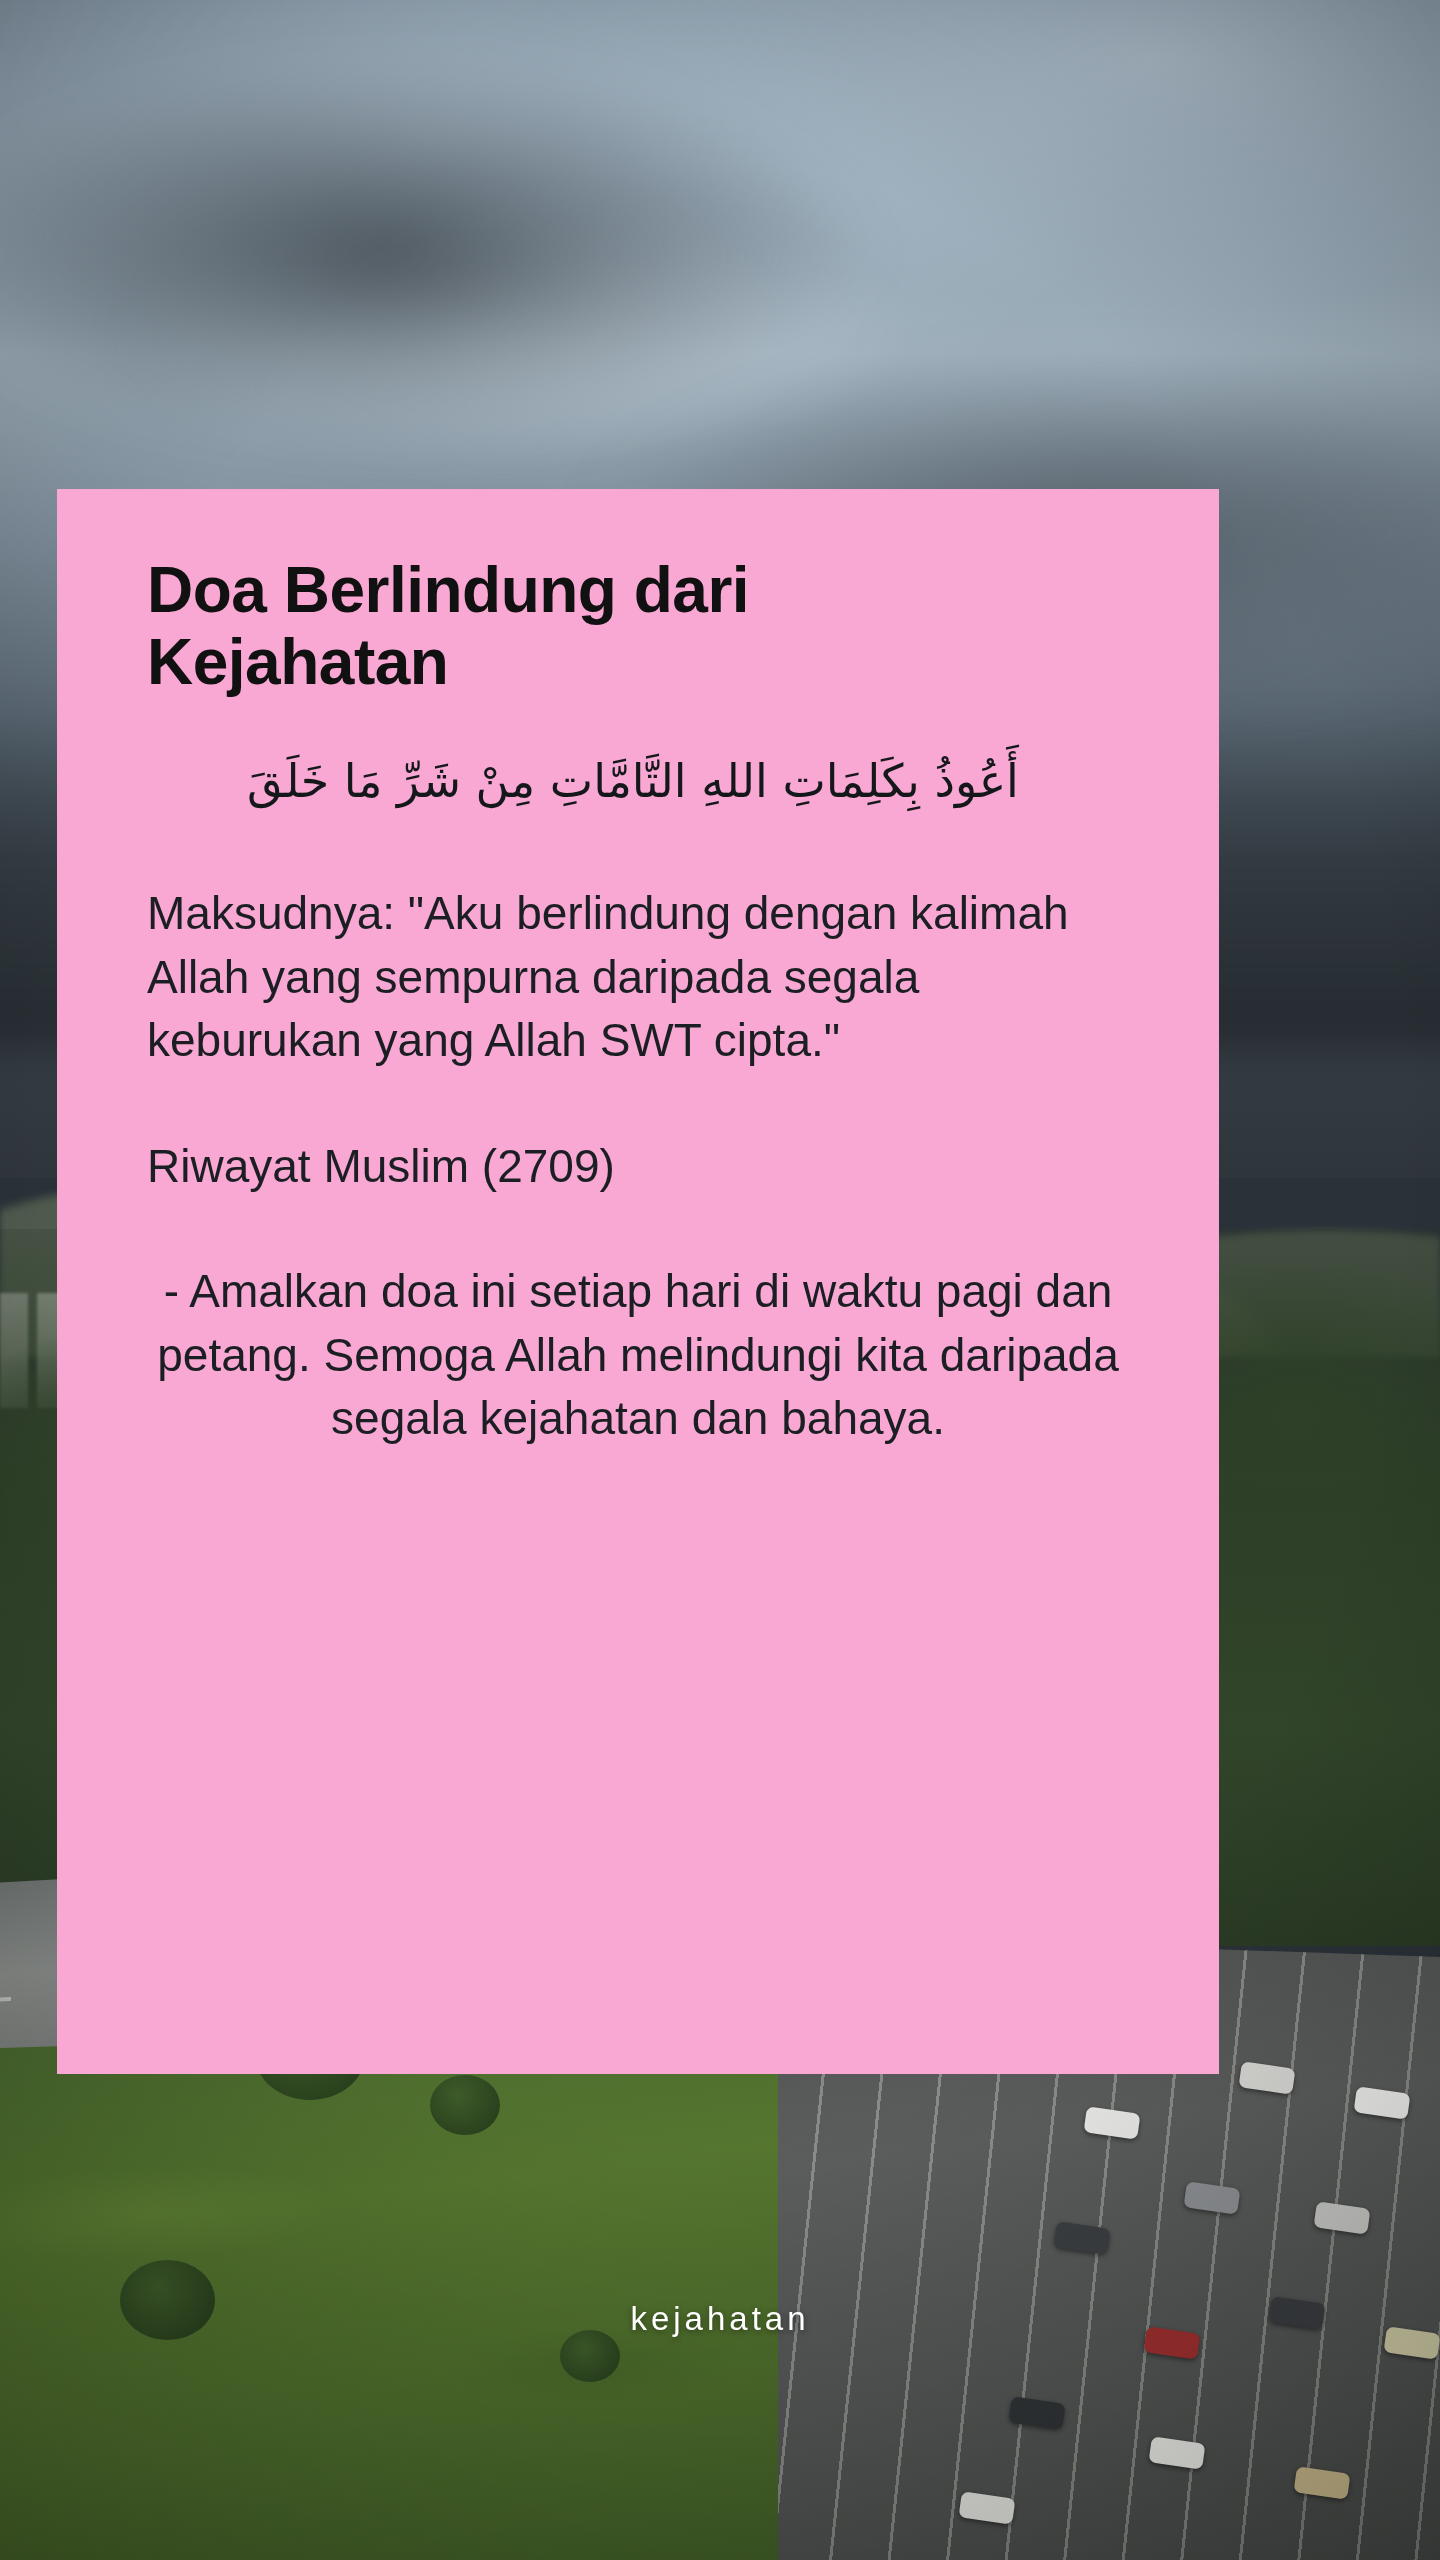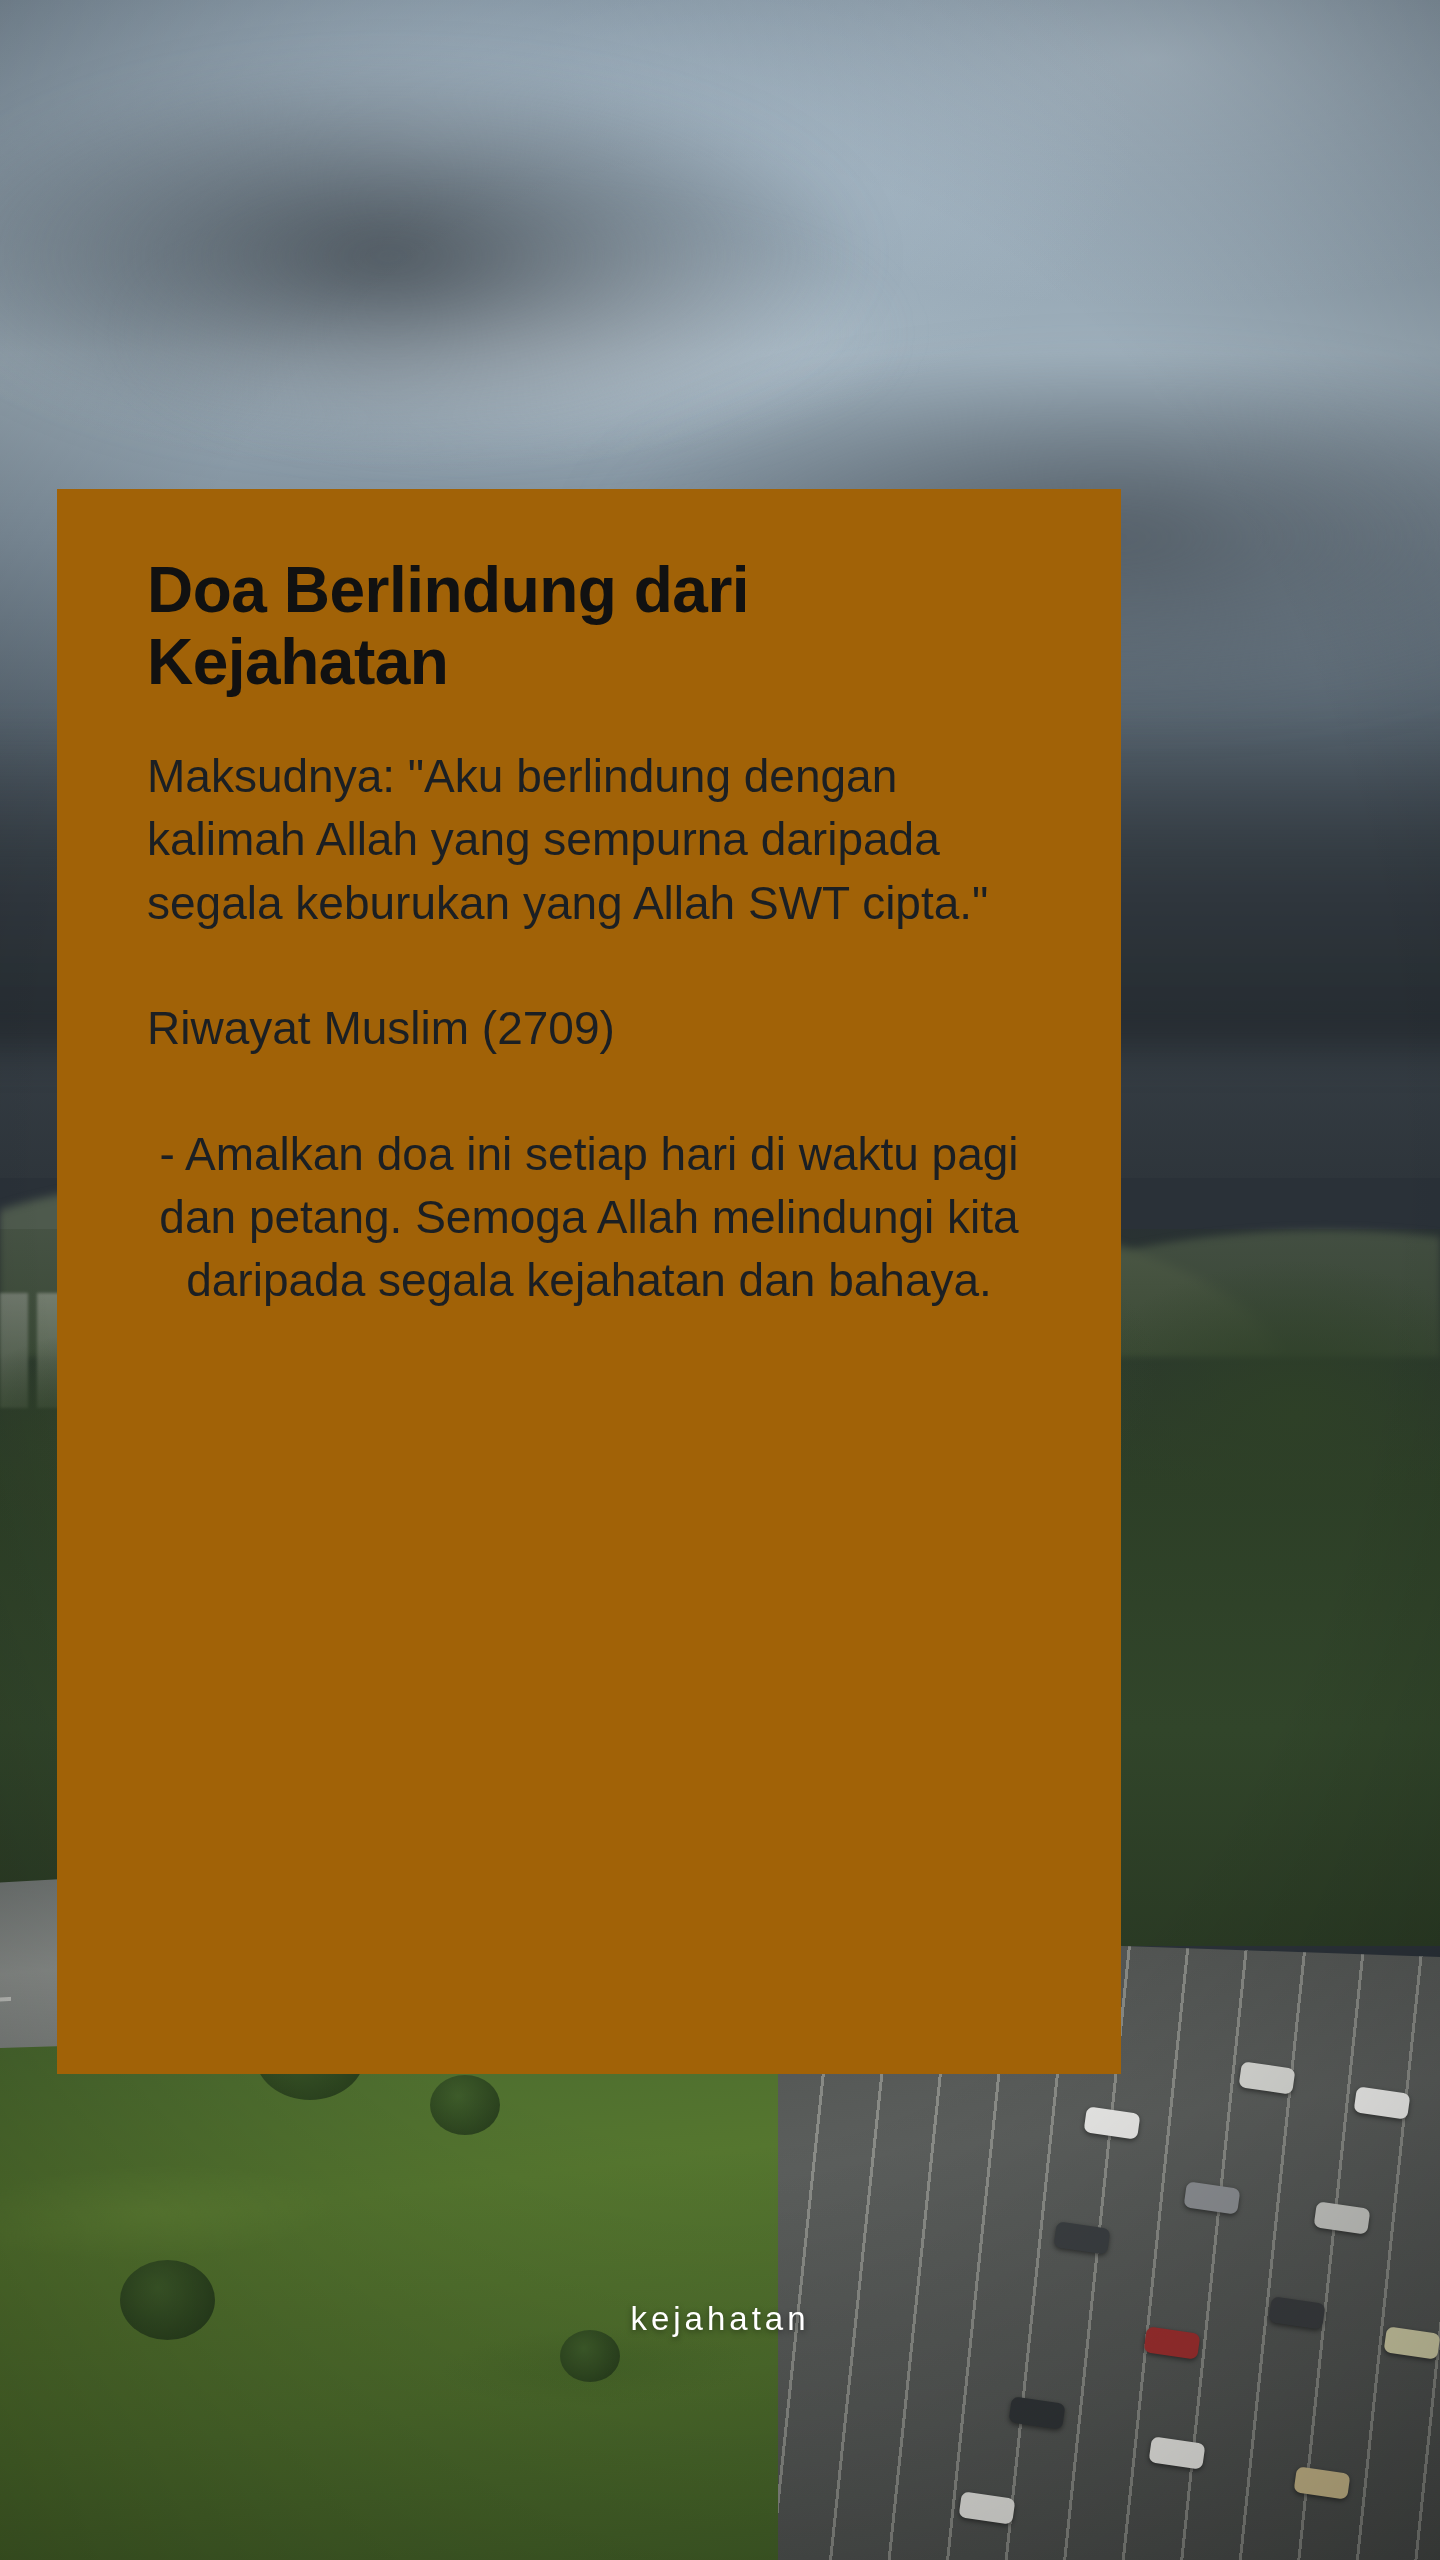--- a/index.html
+++ b/index.html
@@ -159,23 +159,23 @@
     inset: 0;
     background: radial-gradient(ellipse 85% 70% at 50% 45%, rgba(0,0,0,0) 55%, rgba(0,0,0,0.28) 100%);
     pointer-events: none;
   }
 
   
   .card {
     position: absolute;
     left: 57px;
     top: 489px;
-    width: 1064px;
+    width: 1162px;
     min-height: 1585px;
-    background: #a16207;
+    background: #f9a8d4;
     padding: 0;
     box-sizing: border-box;
   }
   .card-inner {
     padding: 65px 90px 40px 90px;
   }
   .card-title {
     font-size: 64px;
     line-height: 1.13;
     font-weight: bold;
@@ -262,20 +262,21 @@
     <div class="car" style="left:1150px; top:2440px; background:#e6e6e2;"></div>
     <div class="car" style="left:1295px; top:2470px; background:#c8b88a;"></div>
     <div class="car" style="left:960px; top:2495px; background:#dcdcd8;"></div>
 
     <div class="vignette"></div>
   </div>
 
   <div class="card">
     <div class="card-inner">
       <h1 class="card-title">Doa Berlindung dari Kejahatan</h1>
+      <div class="arabic">أَعُوذُ بِكَلِمَاتِ اللهِ التَّامَّاتِ مِنْ شَرِّ مَا خَلَقَ</div>
       <p class="body-text">Maksudnya: "Aku berlindung dengan kalimah Allah yang sempurna daripada segala keburukan yang Allah SWT cipta."</p>
       <p class="body-text">Riwayat Muslim (2709)</p>
       <p class="body-text">- Amalkan doa ini setiap hari di waktu pagi dan petang. Semoga Allah melindungi kita daripada segala kejahatan dan bahaya.</p>
     </div>
   </div>
 
   <div class="watermark">kejahatan</div>
 
 </div>
 

